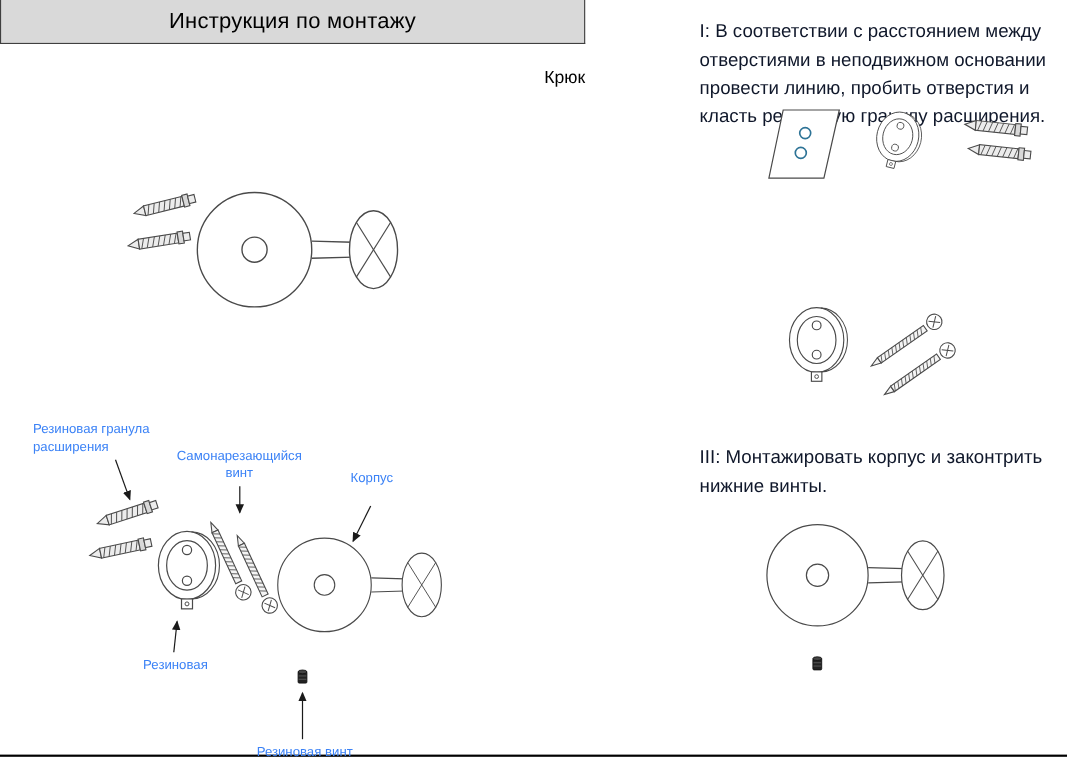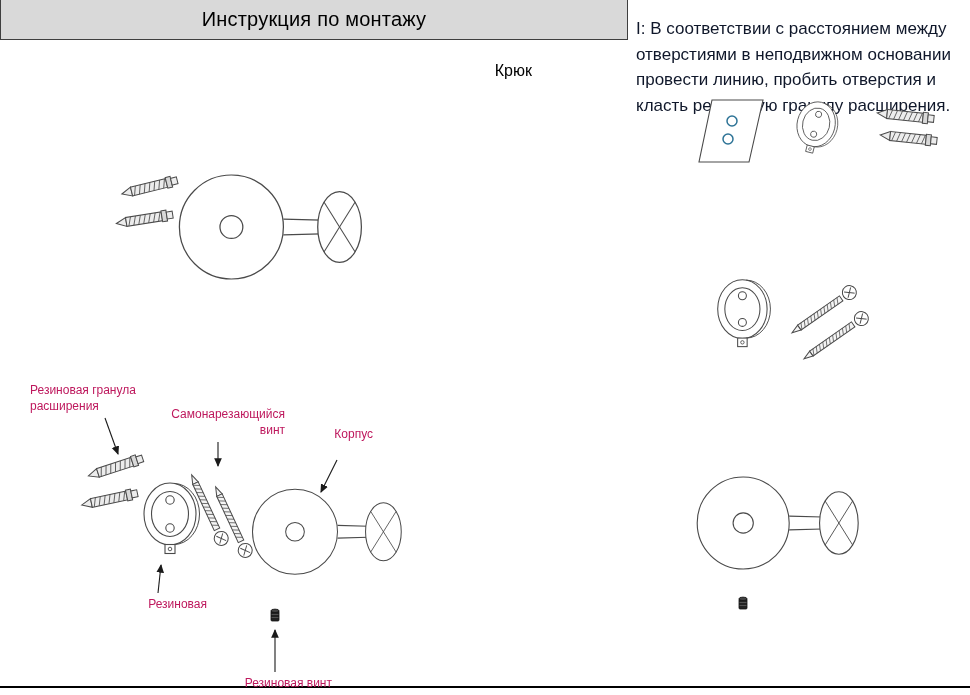--- a/index.html
+++ b/index.html
@@ -7,40 +7,40 @@
   .page {
     position:relative;
     width:970px; height:695px;
     background:#ffffff;
     font-family:"Liberation Sans", sans-serif;
     color:#111;
     overflow:hidden;
   }
   .header {
     position:absolute; left:0; top:0;
-    width:628px; height:40px;
+    width:532px; height:40px;
     background:#d9d9d9;
     border:1px solid #3f3f3f;
     border-top:none;
     display:flex; align-items:center; justify-content:center;
   }
   .header h1 {
     font-size:20px; font-weight:400; color:#000;
     letter-spacing:0.2px;
   }
   .subtitle {
     position:absolute; left:0; top:62px; width:532px;
     text-align:right; font-size:16px; color:#000;
   }
   .fig { position:absolute; }
   .plabel {
-    position:absolute; font-size:12px; line-height:1.3; color:#be185d;
+    position:absolute; font-size:12px; line-height:1.3; color:#3b82f6;
     z-index:5;
   }
-  .plabel.center { text-align:right; }
+  .plabel.center { text-align:center; }
   .step {
     position:absolute; font-size:17px; line-height:1.5; color:#0f172a;
   }
   .step1 { left:636px; top:16px;  width:325px; }
   .step2 { left:636px; top:205px; width:325px; }
   .step3 { left:636px; top:403px; width:335px; }
   .bottom-rule {
     position:absolute; left:0; top:686px; width:970px; height:2px;
     background:#000;
   }
@@ -180,20 +180,21 @@
     <use href="#sym-anchor" width="60" height="14" transform="translate(186,16) rotate(6 30 7)"></use>
     <use href="#sym-anchor" width="60" height="14" transform="translate(189,38) rotate(6 30 7)"></use>
   </svg>
 
   <svg class="fig" style="left:700px; top:263px" width="210" height="120" viewBox="0 0 210 120">
     <use href="#sym-base" width="70" height="84" transform="translate(12,10) scale(0.95)"></use>
     <use href="#sym-screw" width="80" height="14" transform="translate(88,64) rotate(-35)"></use>
     <use href="#sym-screw" width="80" height="14" transform="translate(100,90) rotate(-35)"></use>
   </svg>
 
+  <div class="step step3">III: Монтажировать корпус и законтрить нижние винты.</div>
   <svg class="fig" style="left:678px; top:458px" width="250" height="155" viewBox="0 0 250 155">
     <use href="#sym-body" width="200" height="150" transform="translate(10,-4) scale(0.92)"></use>
     <use href="#sym-lockscrew" width="10" height="14" transform="translate(60,138)"></use>
   </svg>
 
   <div class="bottom-rule"></div>
 
 </div>
 
 </body></html>

